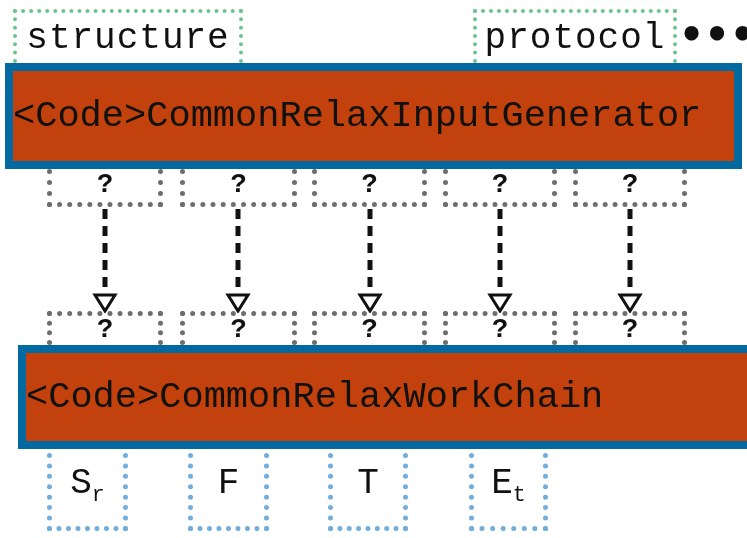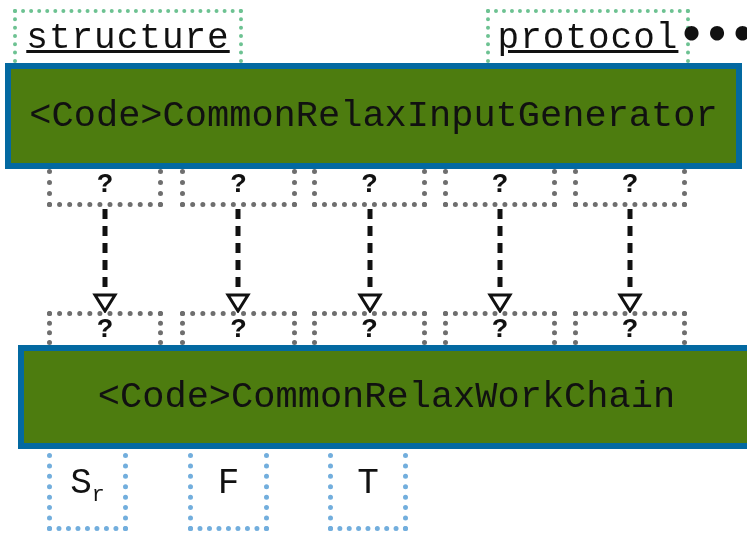--- a/index.html
+++ b/index.html
@@ -6,26 +6,26 @@
   .canvas{
     position:relative;width:747px;height:538px;background:#ffffff;
     font-family:"Liberation Mono","DejaVu Sans Mono",monospace;color:#111;
     overflow:hidden;
   }
   .abs{position:absolute;box-sizing:border-box;}
   
   .green-box{
     border:4px dotted #6dc292;border-bottom:none;
     display:flex;align-items:center;justify-content:center;
-    font-size:36px;letter-spacing:1px;white-space:nowrap;text-decoration:underline;
+    font-size:36px;letter-spacing:1px;white-space:nowrap;
   }
   
   .solid-box{
-    border:6px solid #0369a1;background:#4d7c0f;
-    display:flex;align-items:center;justify-content:center;
+    border:8px solid #0369a1;background:#c2410c;
+    display:flex;align-items:center;justify-content:flex-start;
     font-size:37px;white-space:nowrap;
   }
   
   .q-box{
     border:5px dotted #6e6e6e;
     display:flex;align-items:center;justify-content:center;
     font-weight:bold;font-size:27px;line-height:1;
   }
   .q-box.open-top{border-top:none;}
   .q-box.open-bottom{border-bottom:none;}
@@ -44,21 +44,21 @@
   .arrow-svg{display:block;}
 </style>
 </head>
 <body>
 
 <div class="canvas">
 
   <div class="abs green-box" style="left:13px;top:9px;width:230px;height:54px">
     <span>structure</span>
   </div>
-  <div class="abs green-box" style="left:486px;top:9px;width:204px;height:54px">
+  <div class="abs green-box" style="left:473px;top:9px;width:204px;height:54px">
     <span>protocol</span>
   </div>
   <div class="abs dots" style="left:688px;top:11px;width:58px;height:46px">
     <span>•••</span>
   </div>
 
   <div class="abs solid-box" style="left:5px;top:63px;width:737px;height:106px">
     <span>&lt;Code&gt;CommonRelaxInputGenerator</span>
   </div>
 
@@ -131,14 +131,17 @@
 
   <div class="abs out-box" style="left:47px;top:453px;width:81px;height:78px">
     <span><span>S</span><sub>r</sub></span>
   </div>
   <div class="abs out-box" style="left:188px;top:453px;width:81px;height:78px">
     <span><span>F</span><sub></sub></span>
   </div>
   <div class="abs out-box" style="left:328px;top:453px;width:80px;height:78px">
     <span><span>T</span><sub></sub></span>
   </div>
+  <div class="abs out-box" style="left:469px;top:453px;width:79px;height:78px">
+    <span><span>E</span><sub>t</sub></span>
+  </div>
 
 </div>
 
 </body></html>

